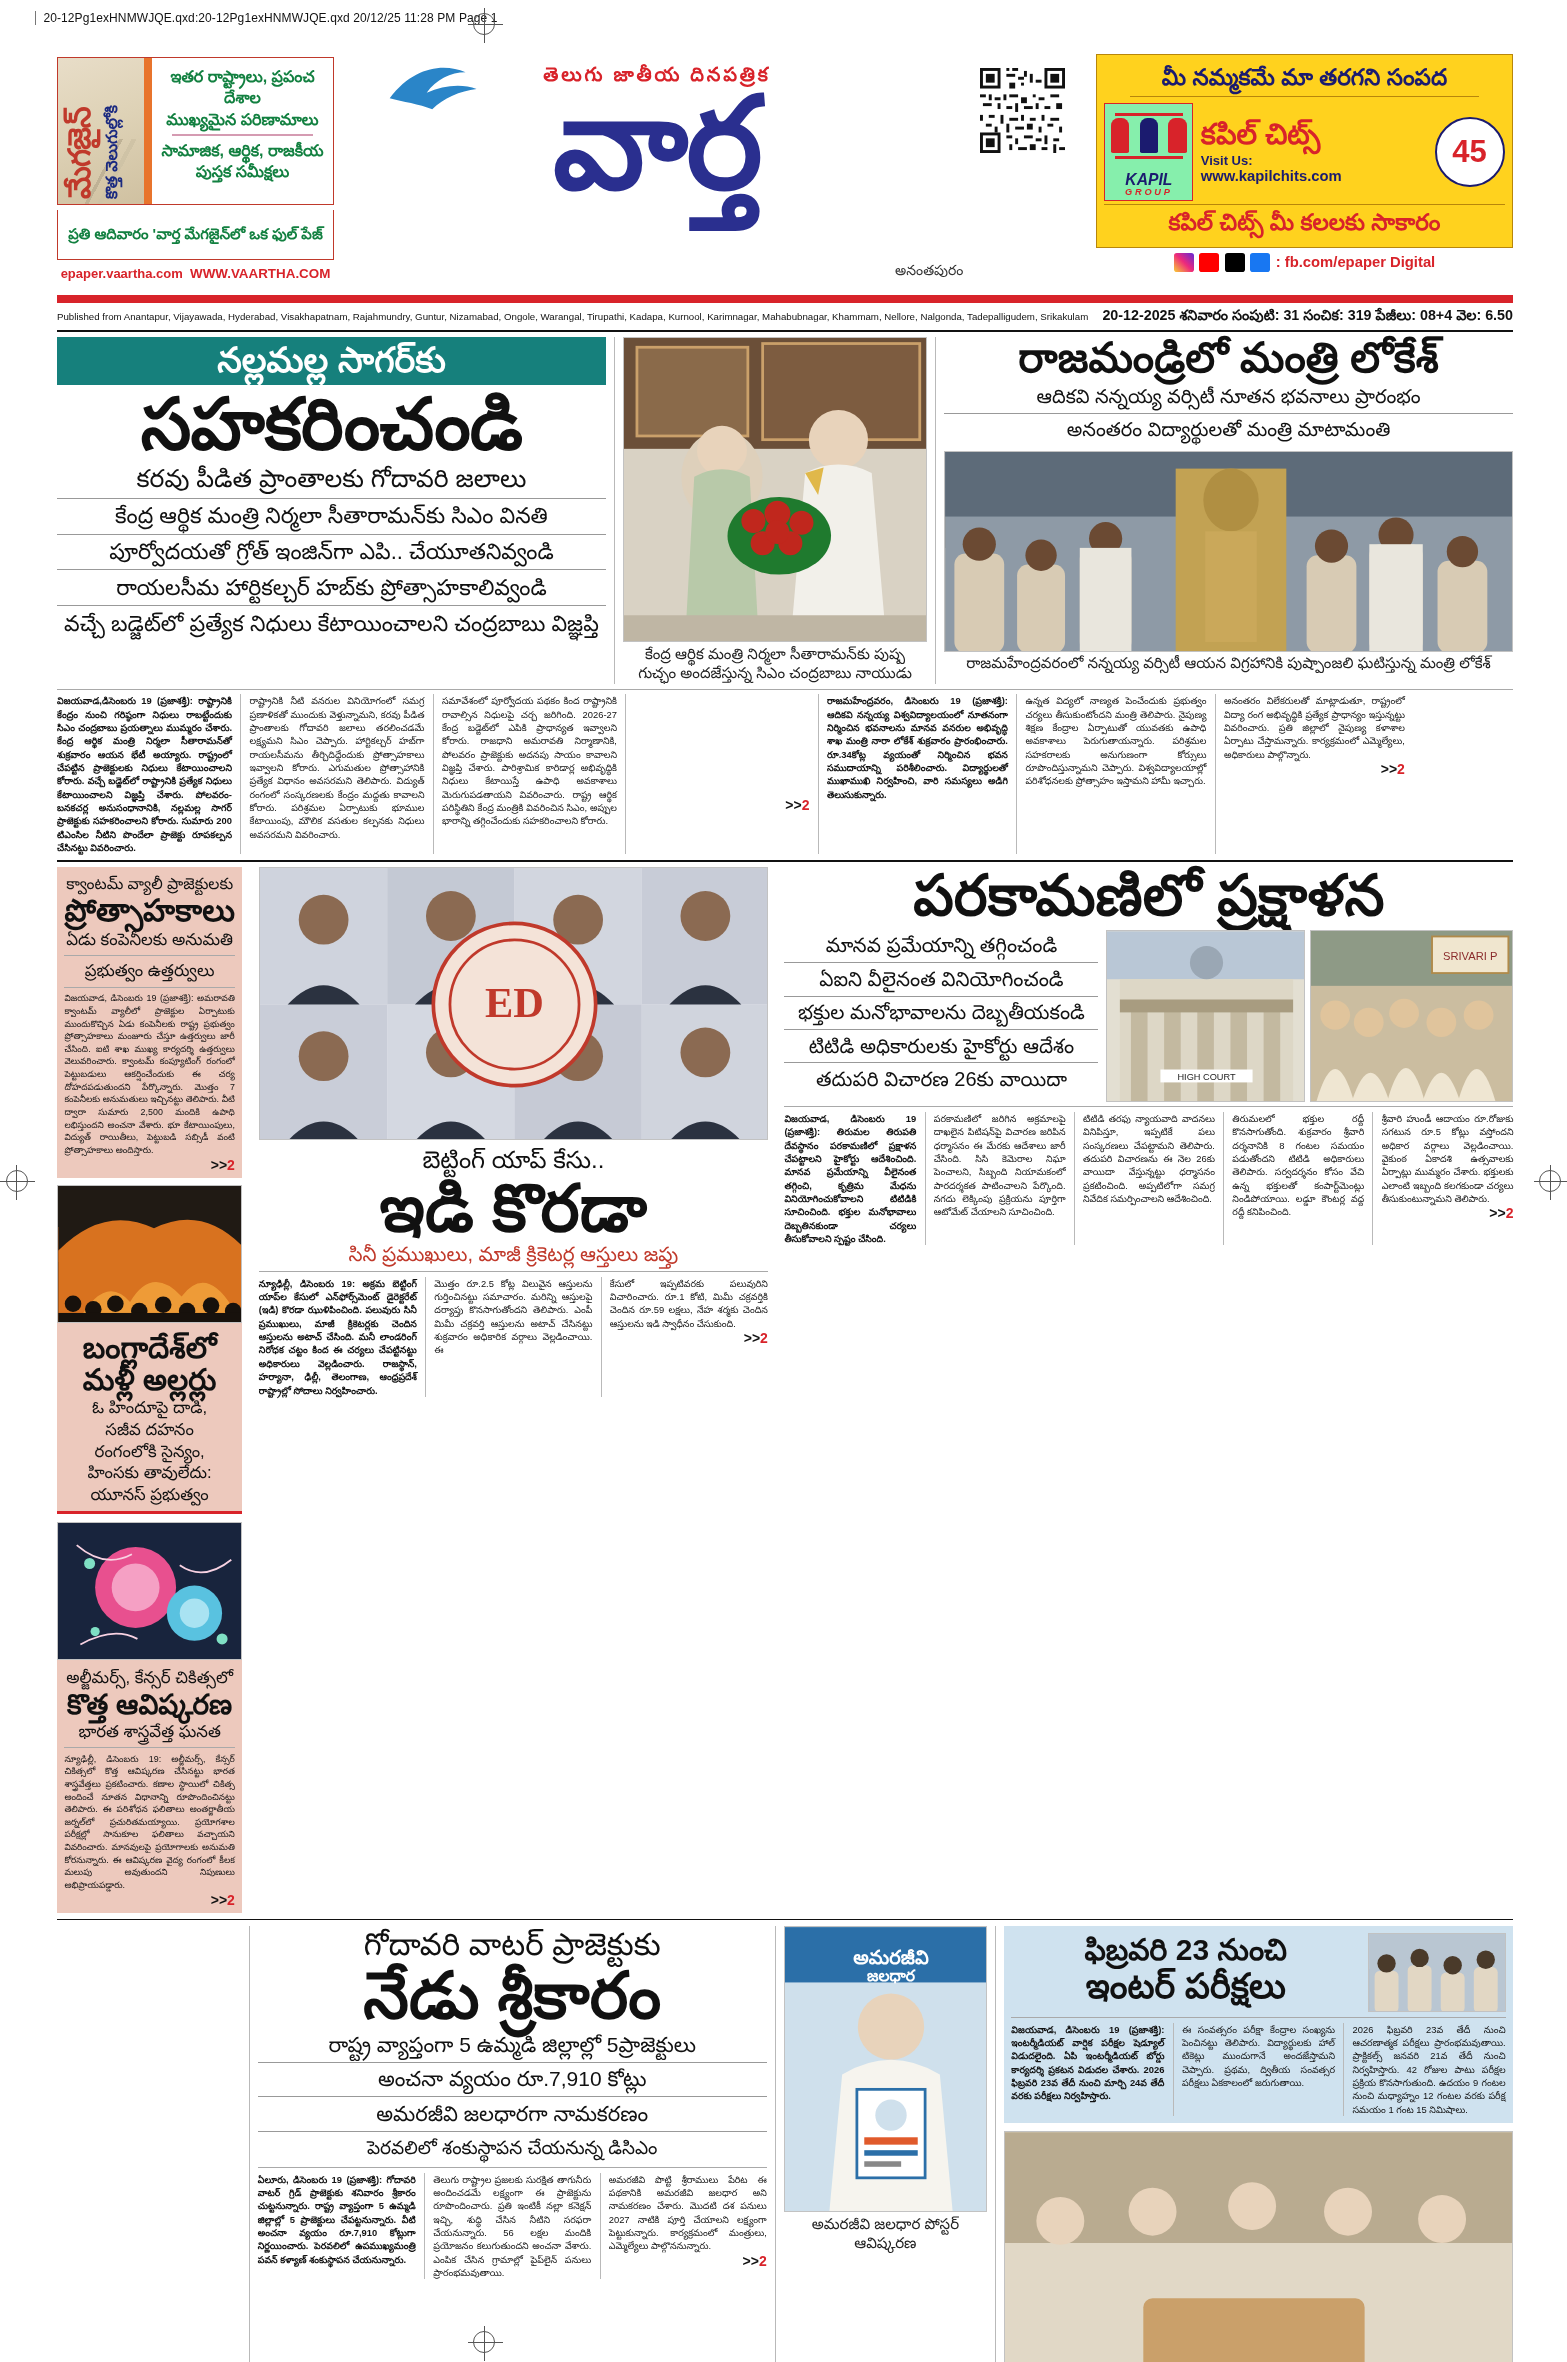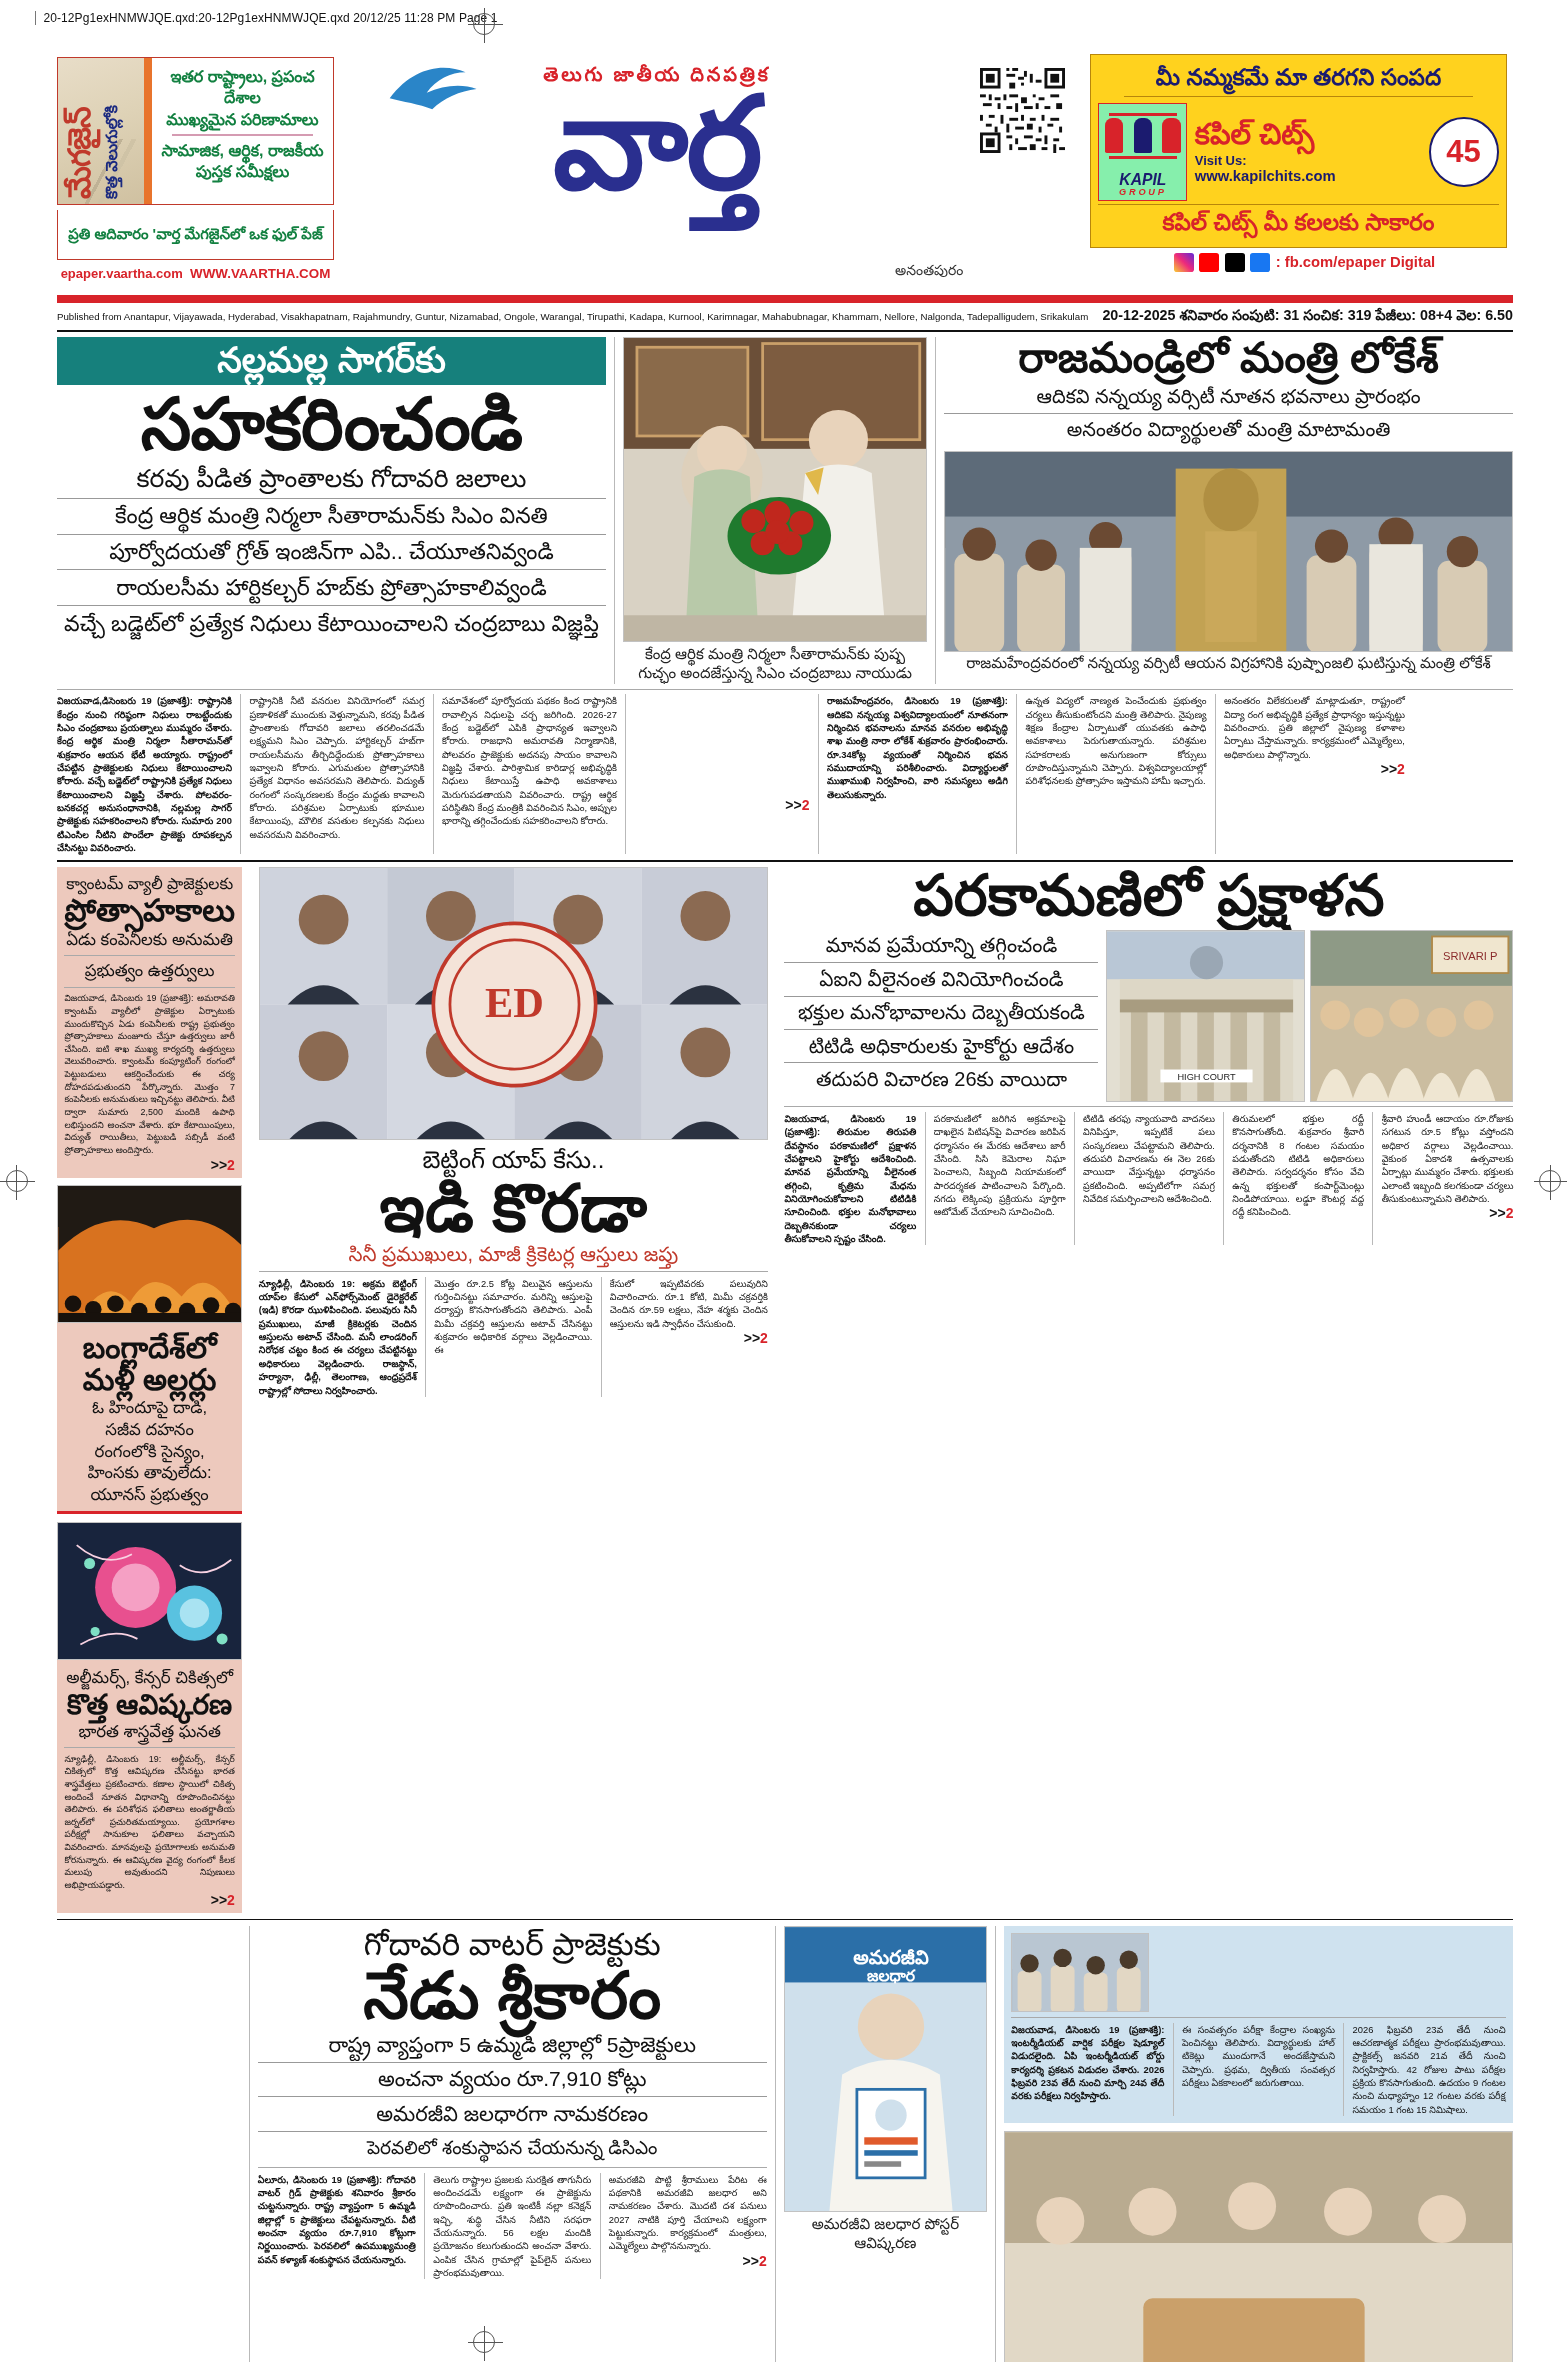--- a/index.html
+++ b/index.html
@@ -108,21 +108,21 @@
     position:absolute; left:277px; top:214px; width:646px;
     text-align:right; padding-right:16.6px; font-size:14px; color:#333;
   }
 
   .qr{
     position:absolute; left:923px; top:20px; width:85px; height:85px;
     background:#fff;
   }
 
   .ad-kapil{
-    position:absolute; right:6px; top:5.5px; width:417px; height:194px;
+    position:absolute; right:0; top:5.5px; width:417px; height:194px;
     background:#ffd21e; border:1.8px solid #b8860b; padding:5.5px 7.4px;
     display:flex; flex-direction:column; position:absolute;
   }
   .ad-kapil .k1{
     text-align:center; color:#1b1b6f; font-weight:bold; font-size:23px;
     line-height:1.15; padding-top:3.7px;
   }
   .ad-kapil .khr{ height:1.8px; background:#b8860b; margin:5.5px 26px 3.7px; }
   .ad-kapil .kmid{ display:flex; align-items:center; gap:7.4px; flex:1; }
   .ad-kapil .klogo{
@@ -768,20 +768,24 @@
         </svg>
       </div>
       <div class="cap">అమరజీవి జలధార పోస్టర్‌ ఆవిష్కరణ</div>
     </div>
 
     <div class="vline"></div>
 
     <div class="col" style="width:509px">
       <div class="box-blue">
         <div style="display:flex;gap:7.4px">
+          <div style="flex:1">
+            <div class="h-sm" style="font-size:30px">ఫిబ్రవరి 23 నుంచి</div>
+            <div class="h-sm" style="font-size:35px">ఇంటర్‌ పరీక్షలు</div>
+          </div>
           <div class="photo ph-inter" style="width:138px;height:79px">
             <svg viewBox="0 0 150 86" width="138" height="79" aria-hidden="true" style="position:absolute;inset:0">
               <rect width="150" height="86" fill="#b9c6d2"></rect>
               <g fill="#e2d7c4">
                   <rect x="6" y="40" width="26" height="46" rx="6"></rect>
                   <rect x="42" y="34" width="26" height="52" rx="6"></rect>
                   <rect x="78" y="42" width="26" height="44" rx="6"></rect>
                   <rect x="114" y="36" width="26" height="50" rx="6"></rect>
                 </g>
               <g fill="#4a3a2a">

